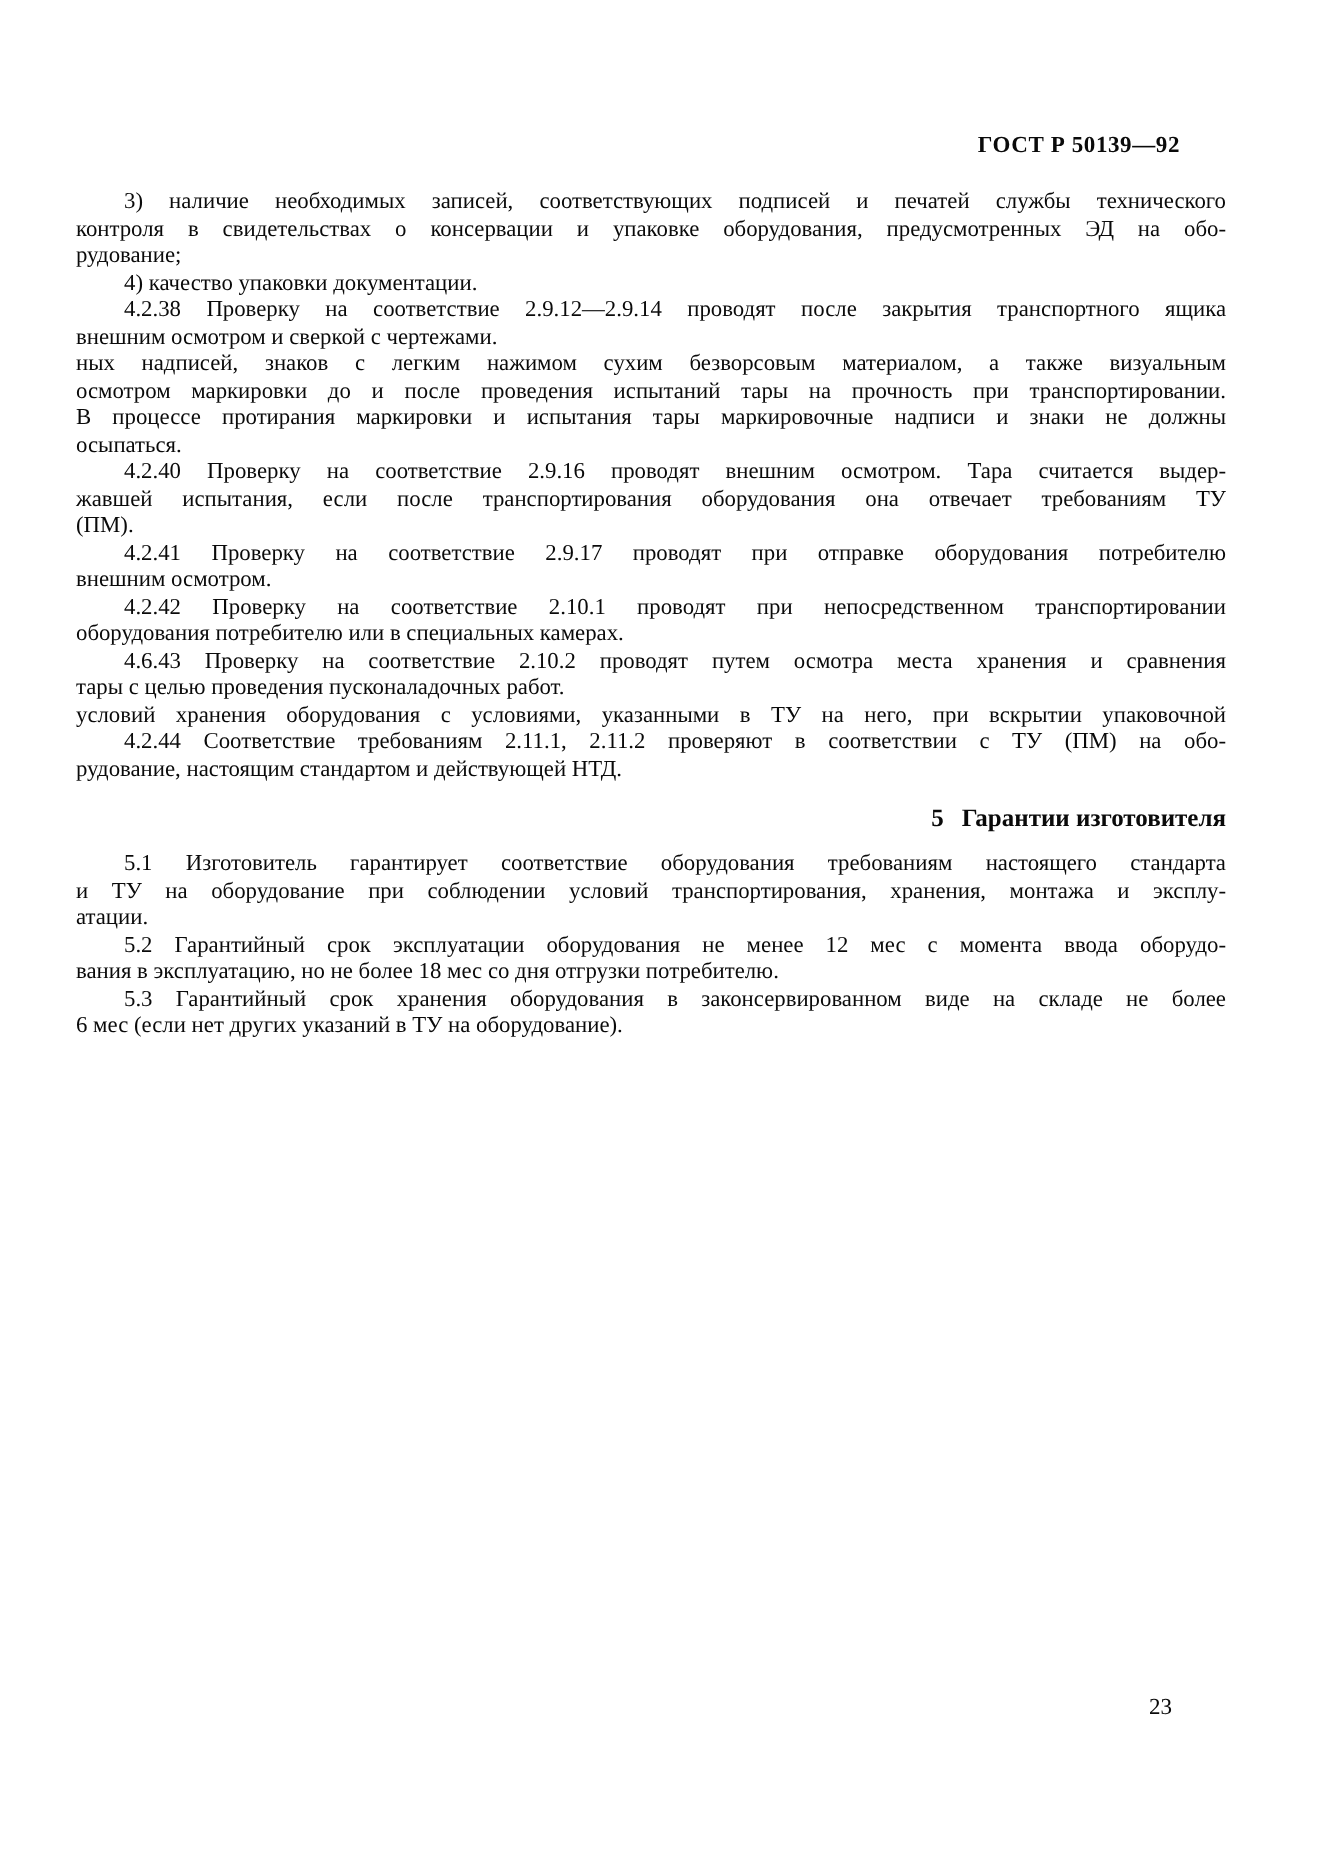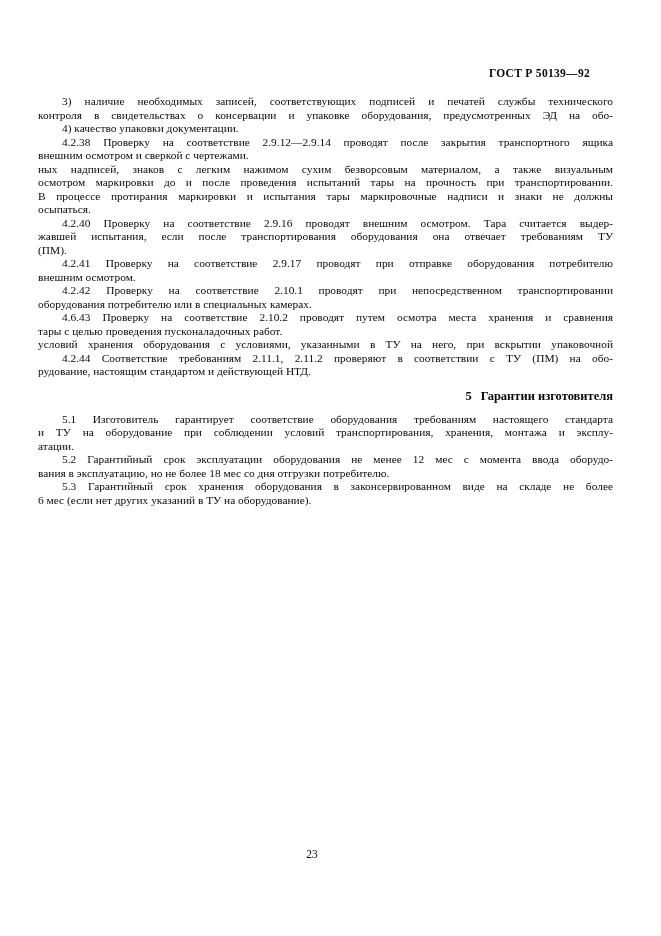--- a/index.html
+++ b/index.html
@@ -49,35 +49,36 @@
     font-weight: bold;
     font-size: 12.5px;
     line-height: 16px;
     white-space: nowrap;
     text-align: right;
   }
   .heading .heading-num { margin-right: 9px; }
   .page-number {
     position: absolute;
     top: 847px; left: 38px; width: 548px;
-    text-align: center;
+    text-align: right;
     font-size: 11.5px;
     line-height: 14px;
   }
 </style>
 </head>
 <body>
 
 <div class="page">
   <div class="gost-header">ГОСТ Р 50139—92</div>
 
   <div class="doc-body" id="doc-body">
       <p class="para">
         <span class="line first">3)  наличие необходимых записей, соответствующих подписей и печатей службы технического</span>
         <span class="line">контроля в свидетельствах о консервации и упаковке оборудования, предусмотренных ЭД на обо-</span>
+        <span class="line last">рудование;</span>
       </p>
       <p class="para">
         <span class="line first last">4)  качество упаковки документации.</span>
       </p>
       <p class="para">
         <span class="line first">4.2.38  Проверку на соответствие 2.9.12—2.9.14 проводят после закрытия транспортного ящика</span>
         <span class="line last">внешним осмотром и сверкой с чертежами.</span>
       </p>
       <p class="para">
         <span class="line">ных надписей, знаков с легким нажимом сухим безворсовым материалом, а также визуальным</span>

